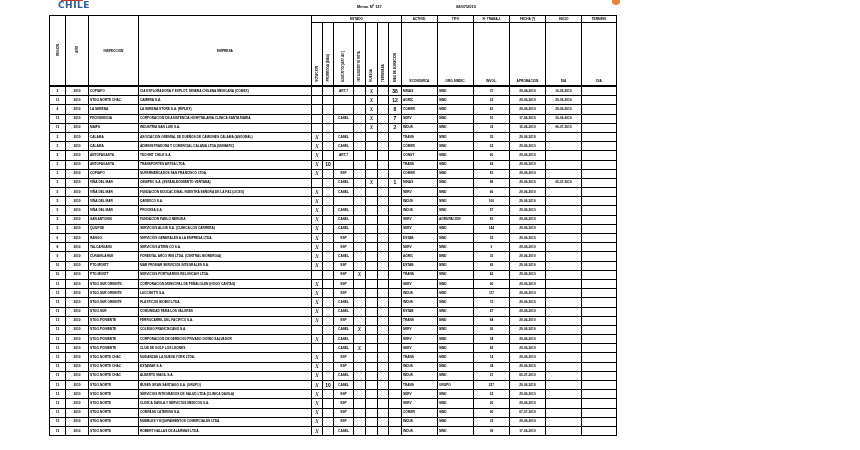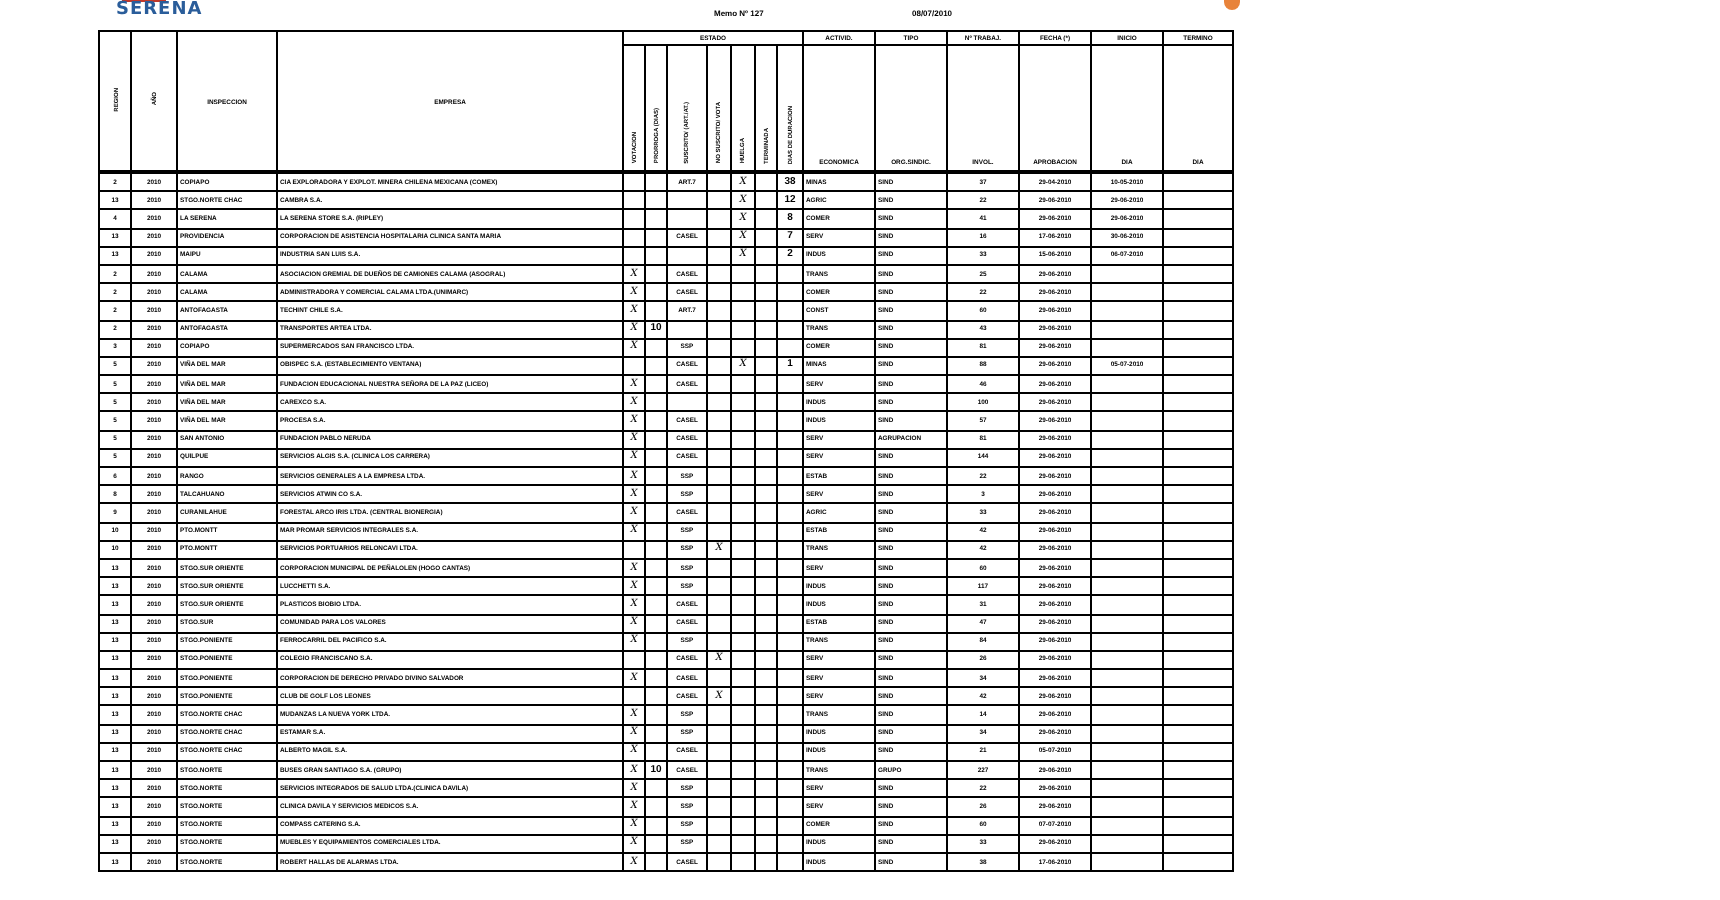--- a/index.html
+++ b/index.html
@@ -20,21 +20,21 @@
   .c { text-align:center; }
   .big { font-size:5px; }
   .x { font-family:"DejaVu Serif", serif; font-style:italic; font-size:5px; font-weight:normal; }
   .bottom-label { display:block; text-align:center; }
 </style>
 </head>
 <body>
 
 <div class="logo">
   <span class="bar"></span>
-  <span>SERENA</span>
+  <span>CHILE</span>
 </div>
 <div class="orange-icon"></div>
 <div class="memo-title">Memo Nº 127</div>
 <div class="memo-date">08/07/2010</div>
 
 <table>
   <colgroup>
     <col style="width:16px">
       <col style="width:23px">
       <col style="width:50px">

